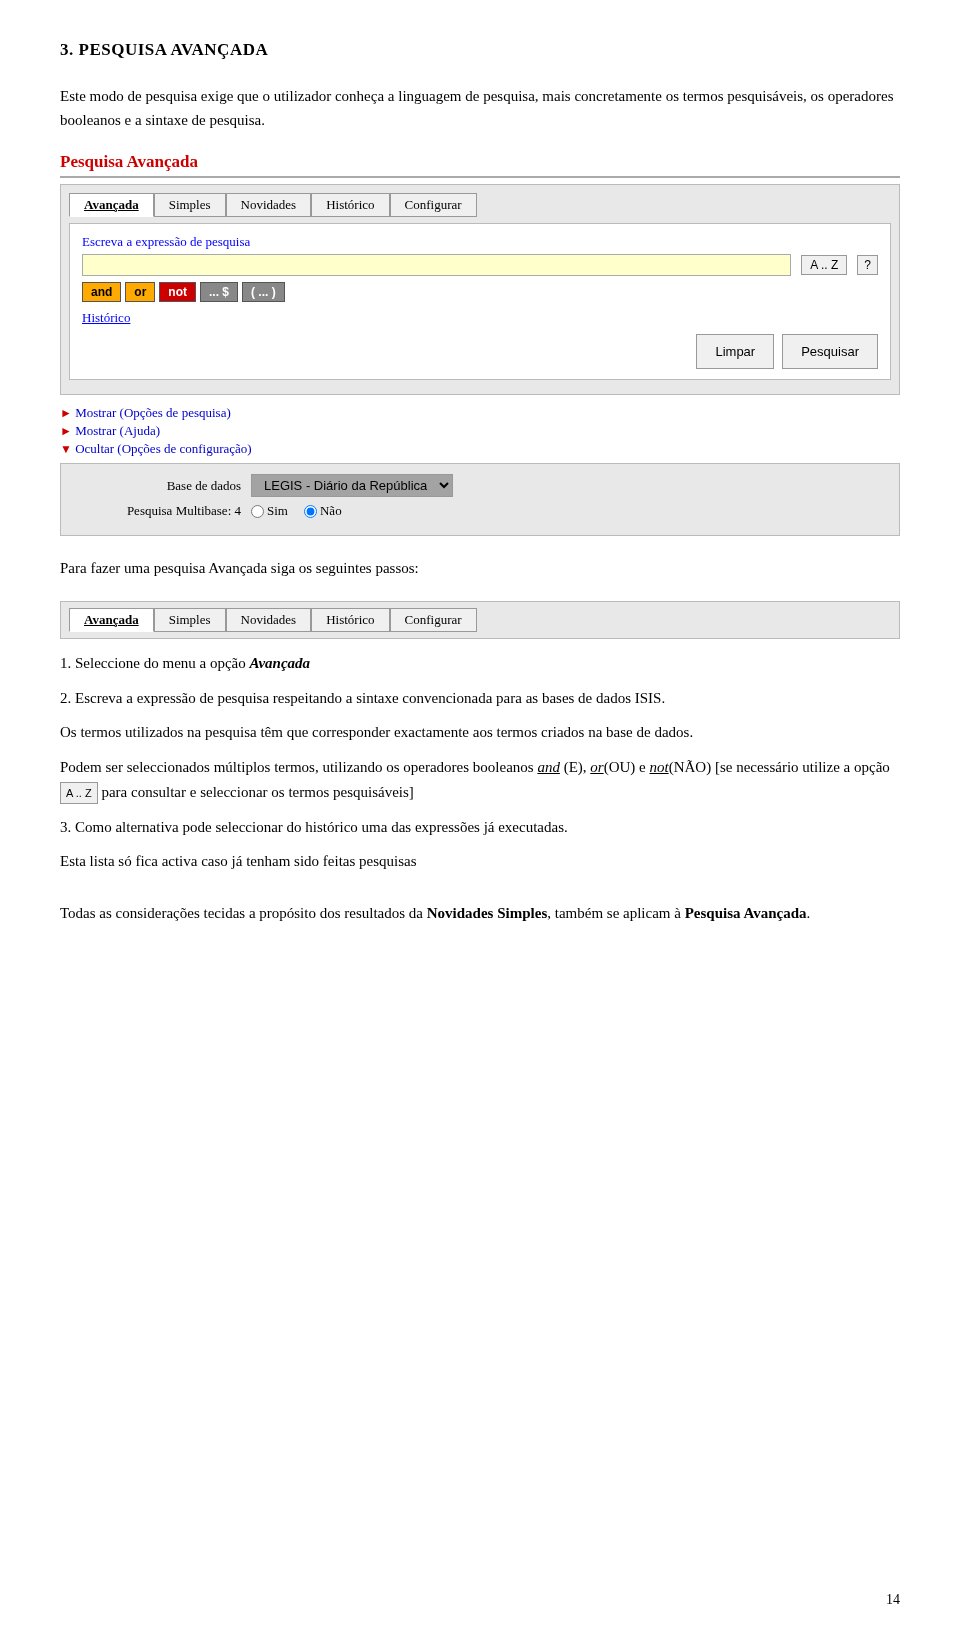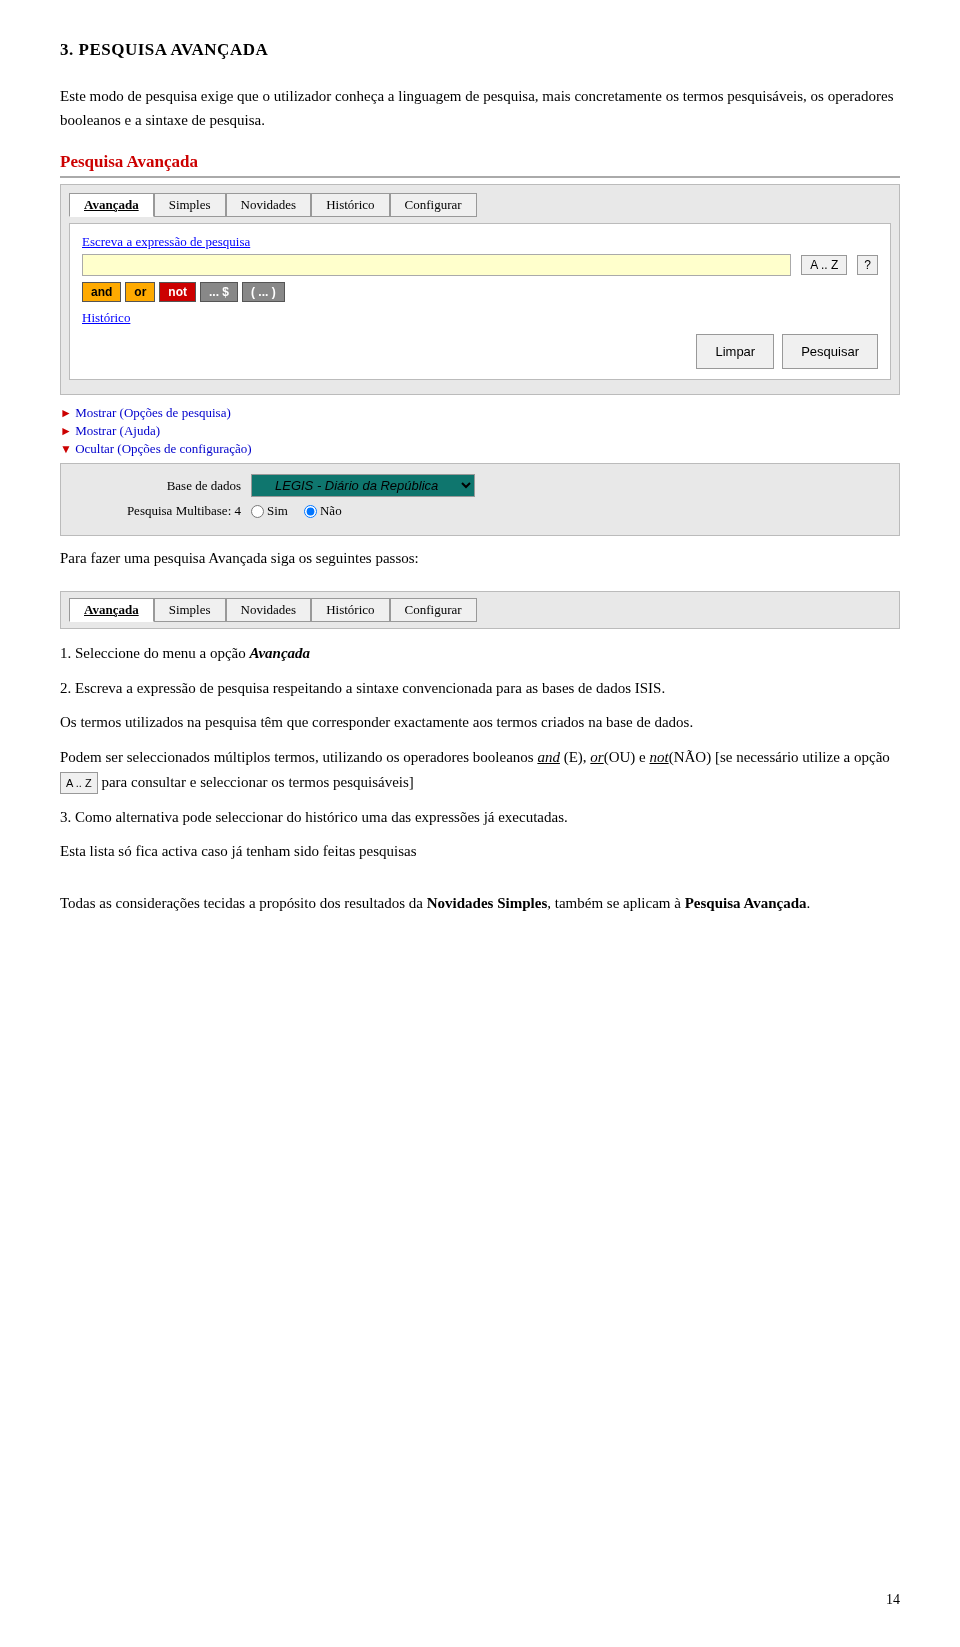--- a/index.html
+++ b/index.html
@@ -63,21 +63,20 @@
     
     .form-area {
       border: 1px solid #bbb;
       background: #fff;
       padding: 10px 12px;
       margin-bottom: 6px;
     }
     .form-label {
       font-size: 13px;
       color: #00f;
-      text-decoration: underline;
       margin-bottom: 4px;
       display: block;
     }
     .search-input-row {
       display: flex;
       align-items: center;
       gap: 10px;
       margin-bottom: 6px;
     }
     .search-text-input {
@@ -161,41 +160,40 @@
       color: #0000cc;
       text-decoration: none;
     }
     .arrow-right { color: #cc0000; font-size: 12px; }
     .arrow-down  { color: #cc0000; font-size: 12px; }
     
     .config-box {
       border: 1px solid #bbb;
       background: #e8e8e8;
       padding: 10px 20px;
-      margin-bottom: 10px;
+      margin-bottom: 20px;
     }
     .config-row {
       display: flex;
       align-items: center;
       gap: 10px;
       margin-bottom: 6px;
       font-size: 13px;
     }
     .config-label {
       width: 160px;
       text-align: right;
       font-size: 13px;
     }
     .config-dropdown {
       border: 1px solid #999;
-      background: #0f766e;
-      font-size: 13px;
-      padding: 2px 19px;
+      background: #a3a3a3;
+      font-size: 13px;
+      padding: 2px 8px;
       min-width: 200px;
-      font-style: italic;
     }
     .radio-group {
       display: flex;
       gap: 16px;
       align-items: center;
     }
     .radio-label {
       display: flex;
       align-items: center;
       gap: 3px;

